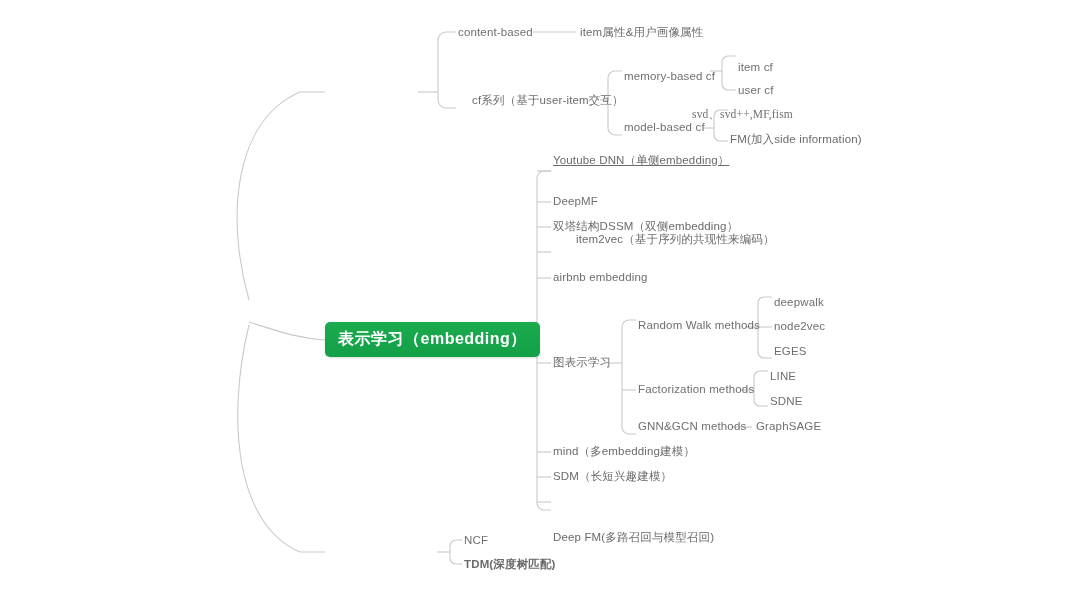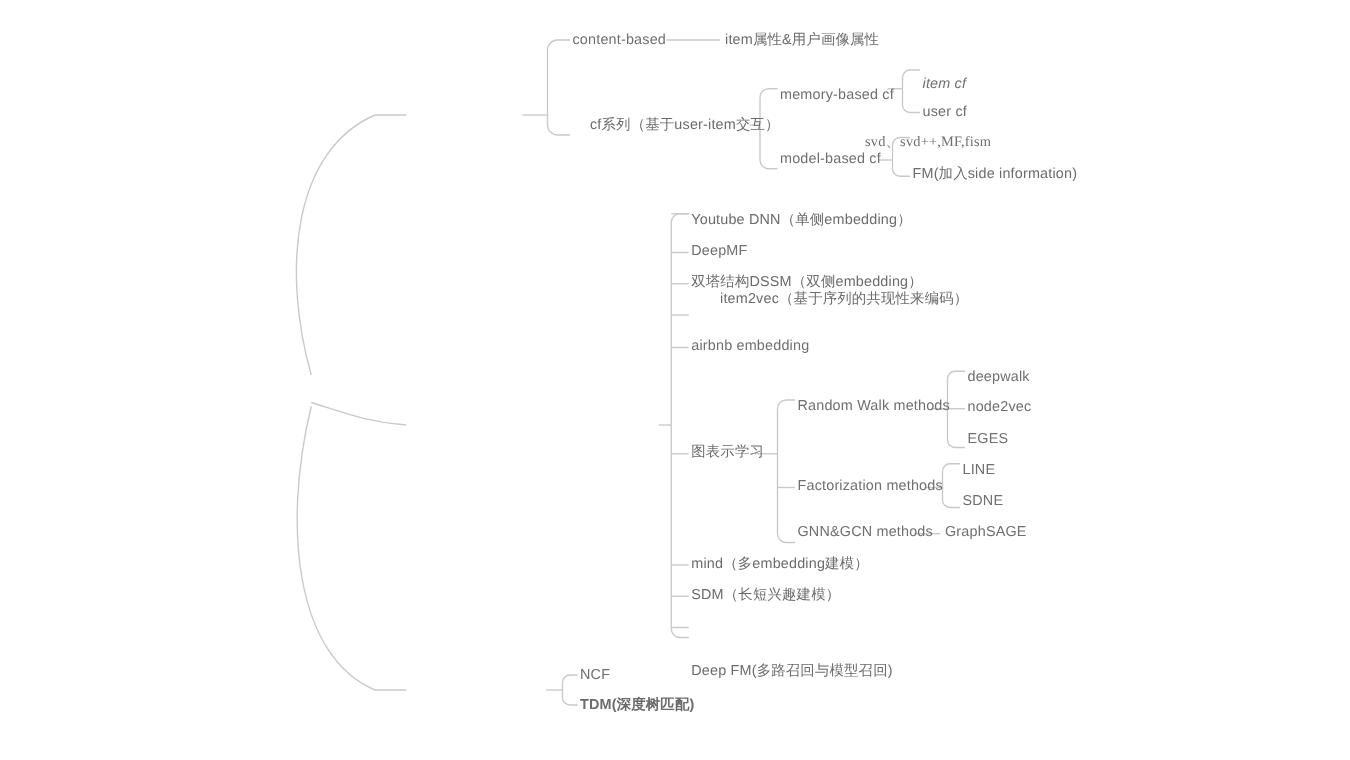--- a/index.html
+++ b/index.html
@@ -128,35 +128,38 @@
 
       <path d="M437,552 L450,552"></path>
       <path d="M450,546 L450,558"></path>
       <path d="M450,546 a6,6 0 0 1 6,-6 L462,540"></path>
       <path d="M450,558 a6,6 0 0 0 6,6 L462,564"></path>
 
     </g>
   </svg>
 
 
+  <div id="n-embedding" class="node l1-node">
+    <span>表示学习（embedding）</span>
+  </div>
 
   <div class="t" style="left:458px;top:27px;">content-based</div>
   <div class="t cn" style="left:580px;top:27px;">item属性&amp;用户画像属性</div>
 
   <div class="t cn" style="left:472px;top:95px;">cf系列（基于user-item交互）</div>
 
   <div class="t" style="left:624px;top:71px;">memory-based cf</div>
-  <div class="t" style="left:738px;top:62px;font-style:italic;">item cf</div>
+  <div class="t" style="left:738px;top:62px;">item cf</div>
   <div class="t" style="left:738px;top:85px;">user cf</div>
 
   <div class="t" style="left:624px;top:122px;">model-based cf</div>
   <div class="t" style="left:692px;top:109px;font-family:Liberation Serif, serif;">svd、svd++,MF,fism</div>
   <div class="t cn" style="left:730px;top:134px;">FM(加入side information)</div>
 
-  <div class="t cn" style="left:553px;top:171px;">Youtube DNN（单侧embedding）</div>
+  <div class="t cn" style="left:553px;top:155px;text-decoration:underline;">Youtube DNN（单侧embedding）</div>
   <div class="t" style="left:553px;top:196px;">DeepMF</div>
   <div class="t cn" style="left:553px;top:221px;">双塔结构DSSM（双侧embedding）</div>
   <div class="t cn" style="left:553px;top:234px;margin-left:23px;">item2vec（基于序列的共现性来编码）</div>
   <div class="t" style="left:553px;top:272px;">airbnb embedding</div>
 
   <div class="t cn" style="left:553px;top:357px;">图表示学习</div>
 
   <div class="t" style="left:638px;top:320px;">Random Walk methods</div>
   <div class="t" style="left:774px;top:297px;">deepwalk</div>
   <div class="t" style="left:774px;top:321px;">node2vec</div>

